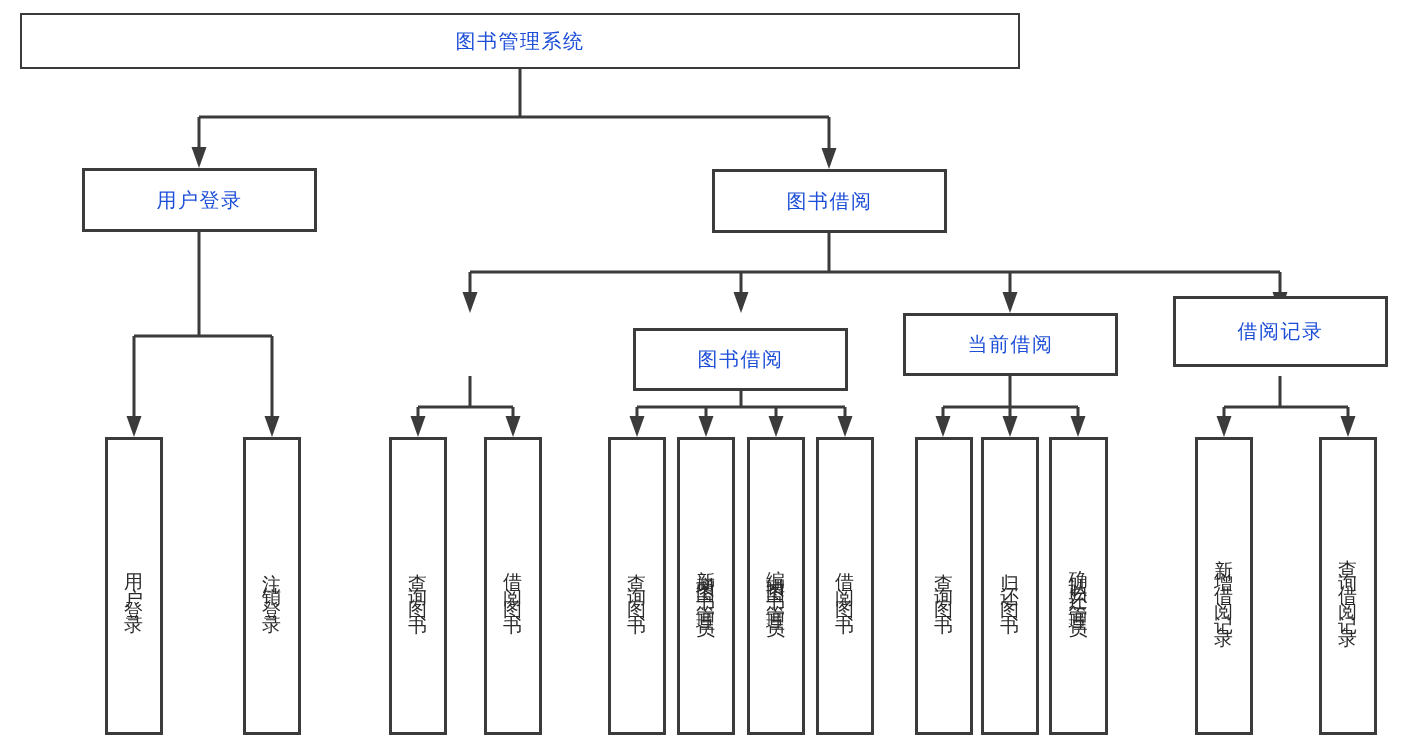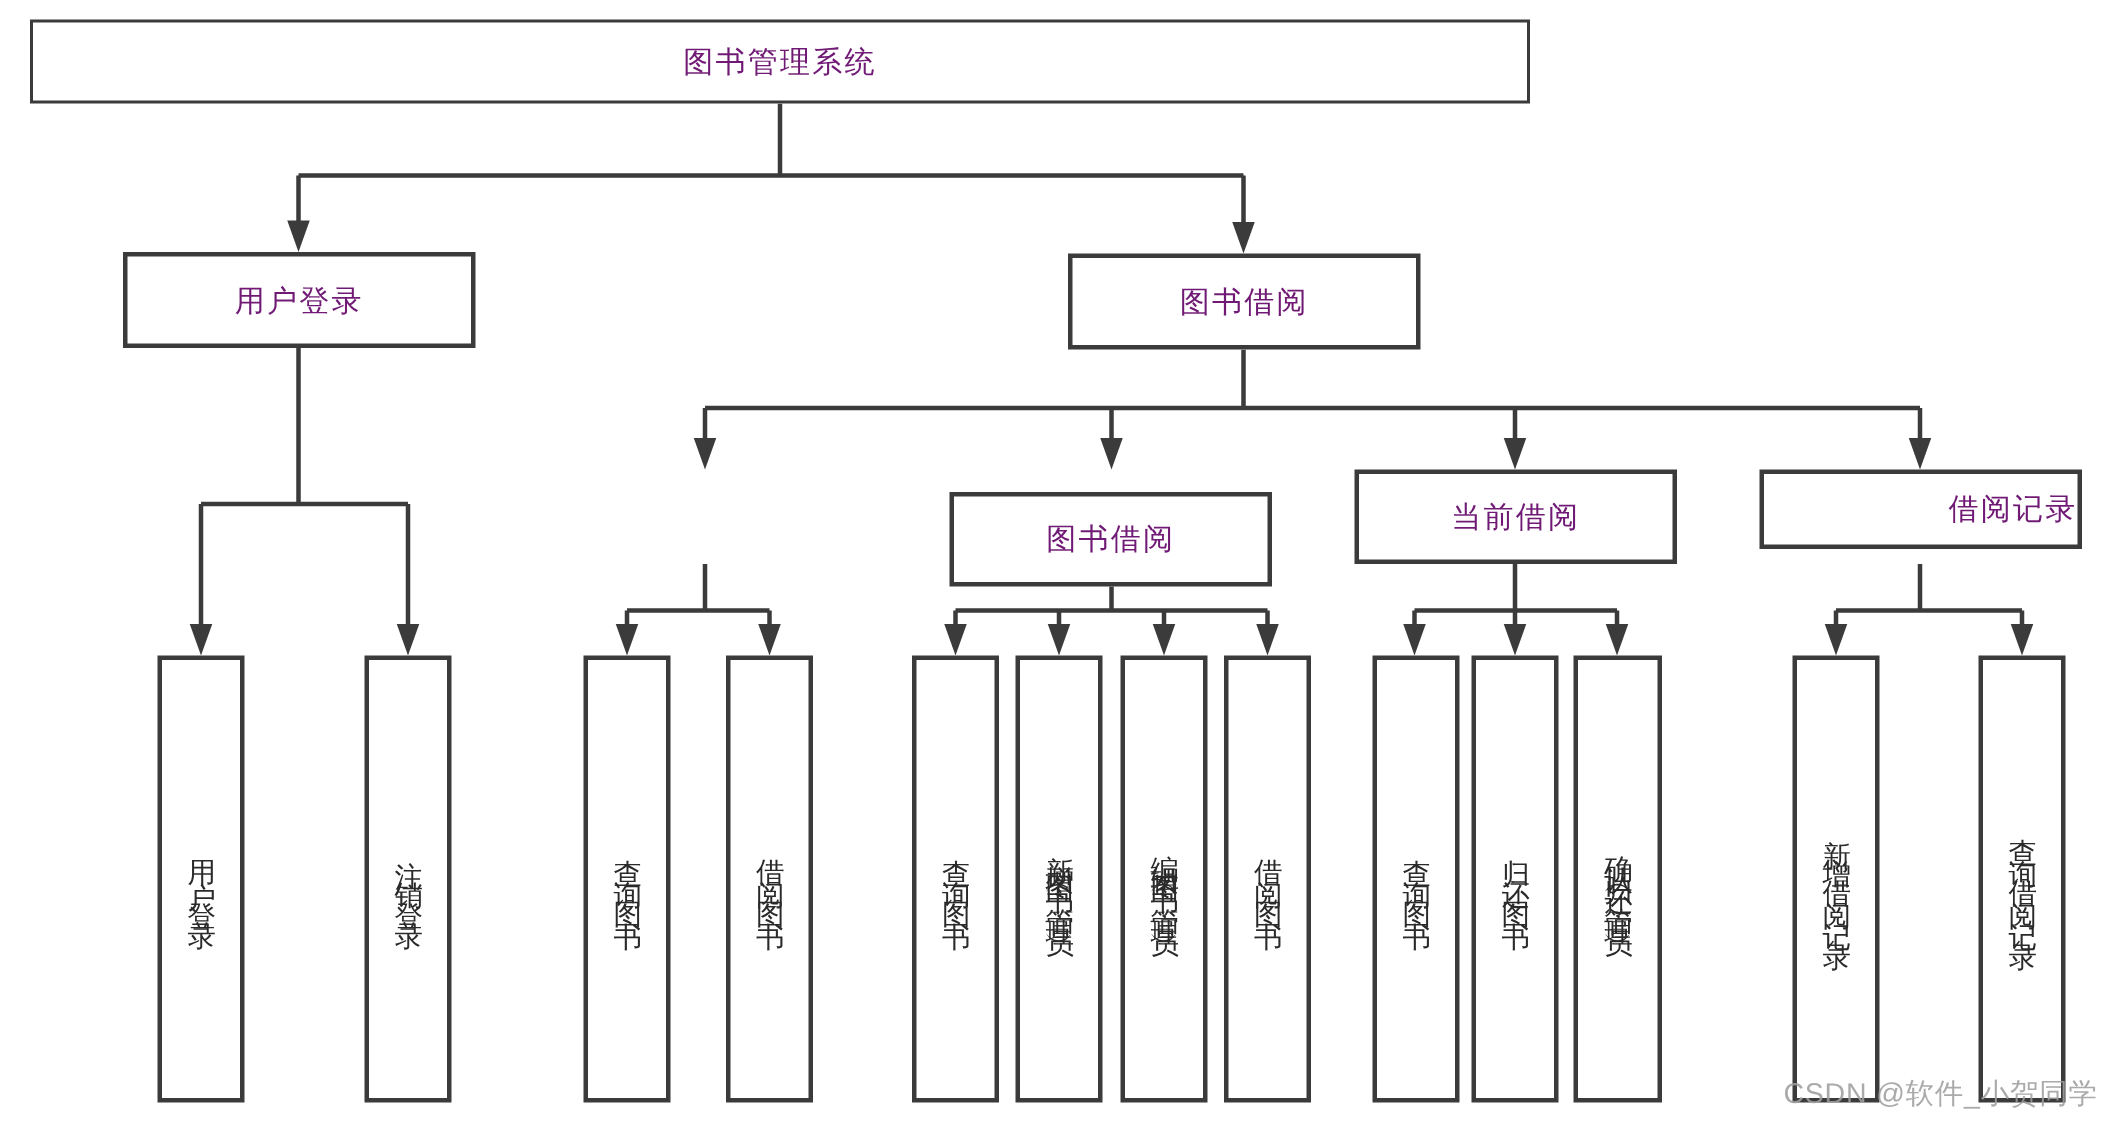--- a/index.html
+++ b/index.html
@@ -27,21 +27,21 @@
     border: 3px solid #3b3b3b;
     display: flex;
     align-items: center;
     justify-content: center;
     z-index: 2;
   }
   .node.root { border-width: 2px; }
   .label-h {
     font-size: 20px;
     letter-spacing: 1.5px;
-    color: #701a75;
+    color: #1d4ed8;
     white-space: nowrap;
   }
   .label-v {
     writing-mode: vertical-rl;
     text-orientation: mixed;
     font-size: 19px;
     letter-spacing: 14px;
     color: #2a2a2a;
     line-height: 1;
     white-space: nowrap;
@@ -101,21 +101,21 @@
   <div class="node" style="left:712px; top:169px; width:235px; height:64px;">
     <span class="label-h">图书借阅</span>
   </div>
 
   <div class="node" style="left:633px; top:328px; width:215px; height:63px;">
     <span class="label-h">图书借阅</span>
   </div>
   <div class="node" style="left:903px; top:313px; width:215px; height:63px;">
     <span class="label-h">当前借阅</span>
   </div>
-  <div class="node" style="left:1173px; top:313px; width:215px; height:53px;justify-content:flex-end;">
+  <div class="node" style="left:1173px; top:296px; width:215px; height:71px;">
     <span class="label-h">借阅记录</span>
   </div>
 
   <div class="node" style="left:105px; top:437px; width:58px; height:298px;">
     <span class="label-v">用户登录</span>
   </div>
   <div class="node" style="left:243px; top:437px; width:58px; height:298px;">
     <span class="label-v">注销登录</span>
   </div>
 
@@ -149,14 +149,13 @@
     <span class="label-v">确认归还（管理员）</span>
   </div>
 
   <div class="node" style="left:1195px; top:437px; width:58px; height:298px;">
     <span class="label-v">新增借阅记录</span>
   </div>
   <div class="node" style="left:1319px; top:437px; width:58px; height:298px;">
     <span class="label-v">查询借阅记录</span>
   </div>
 
-  <div class="watermark">CSDN @软件_小贺同学</div>
 </div>
 
 </body></html>

